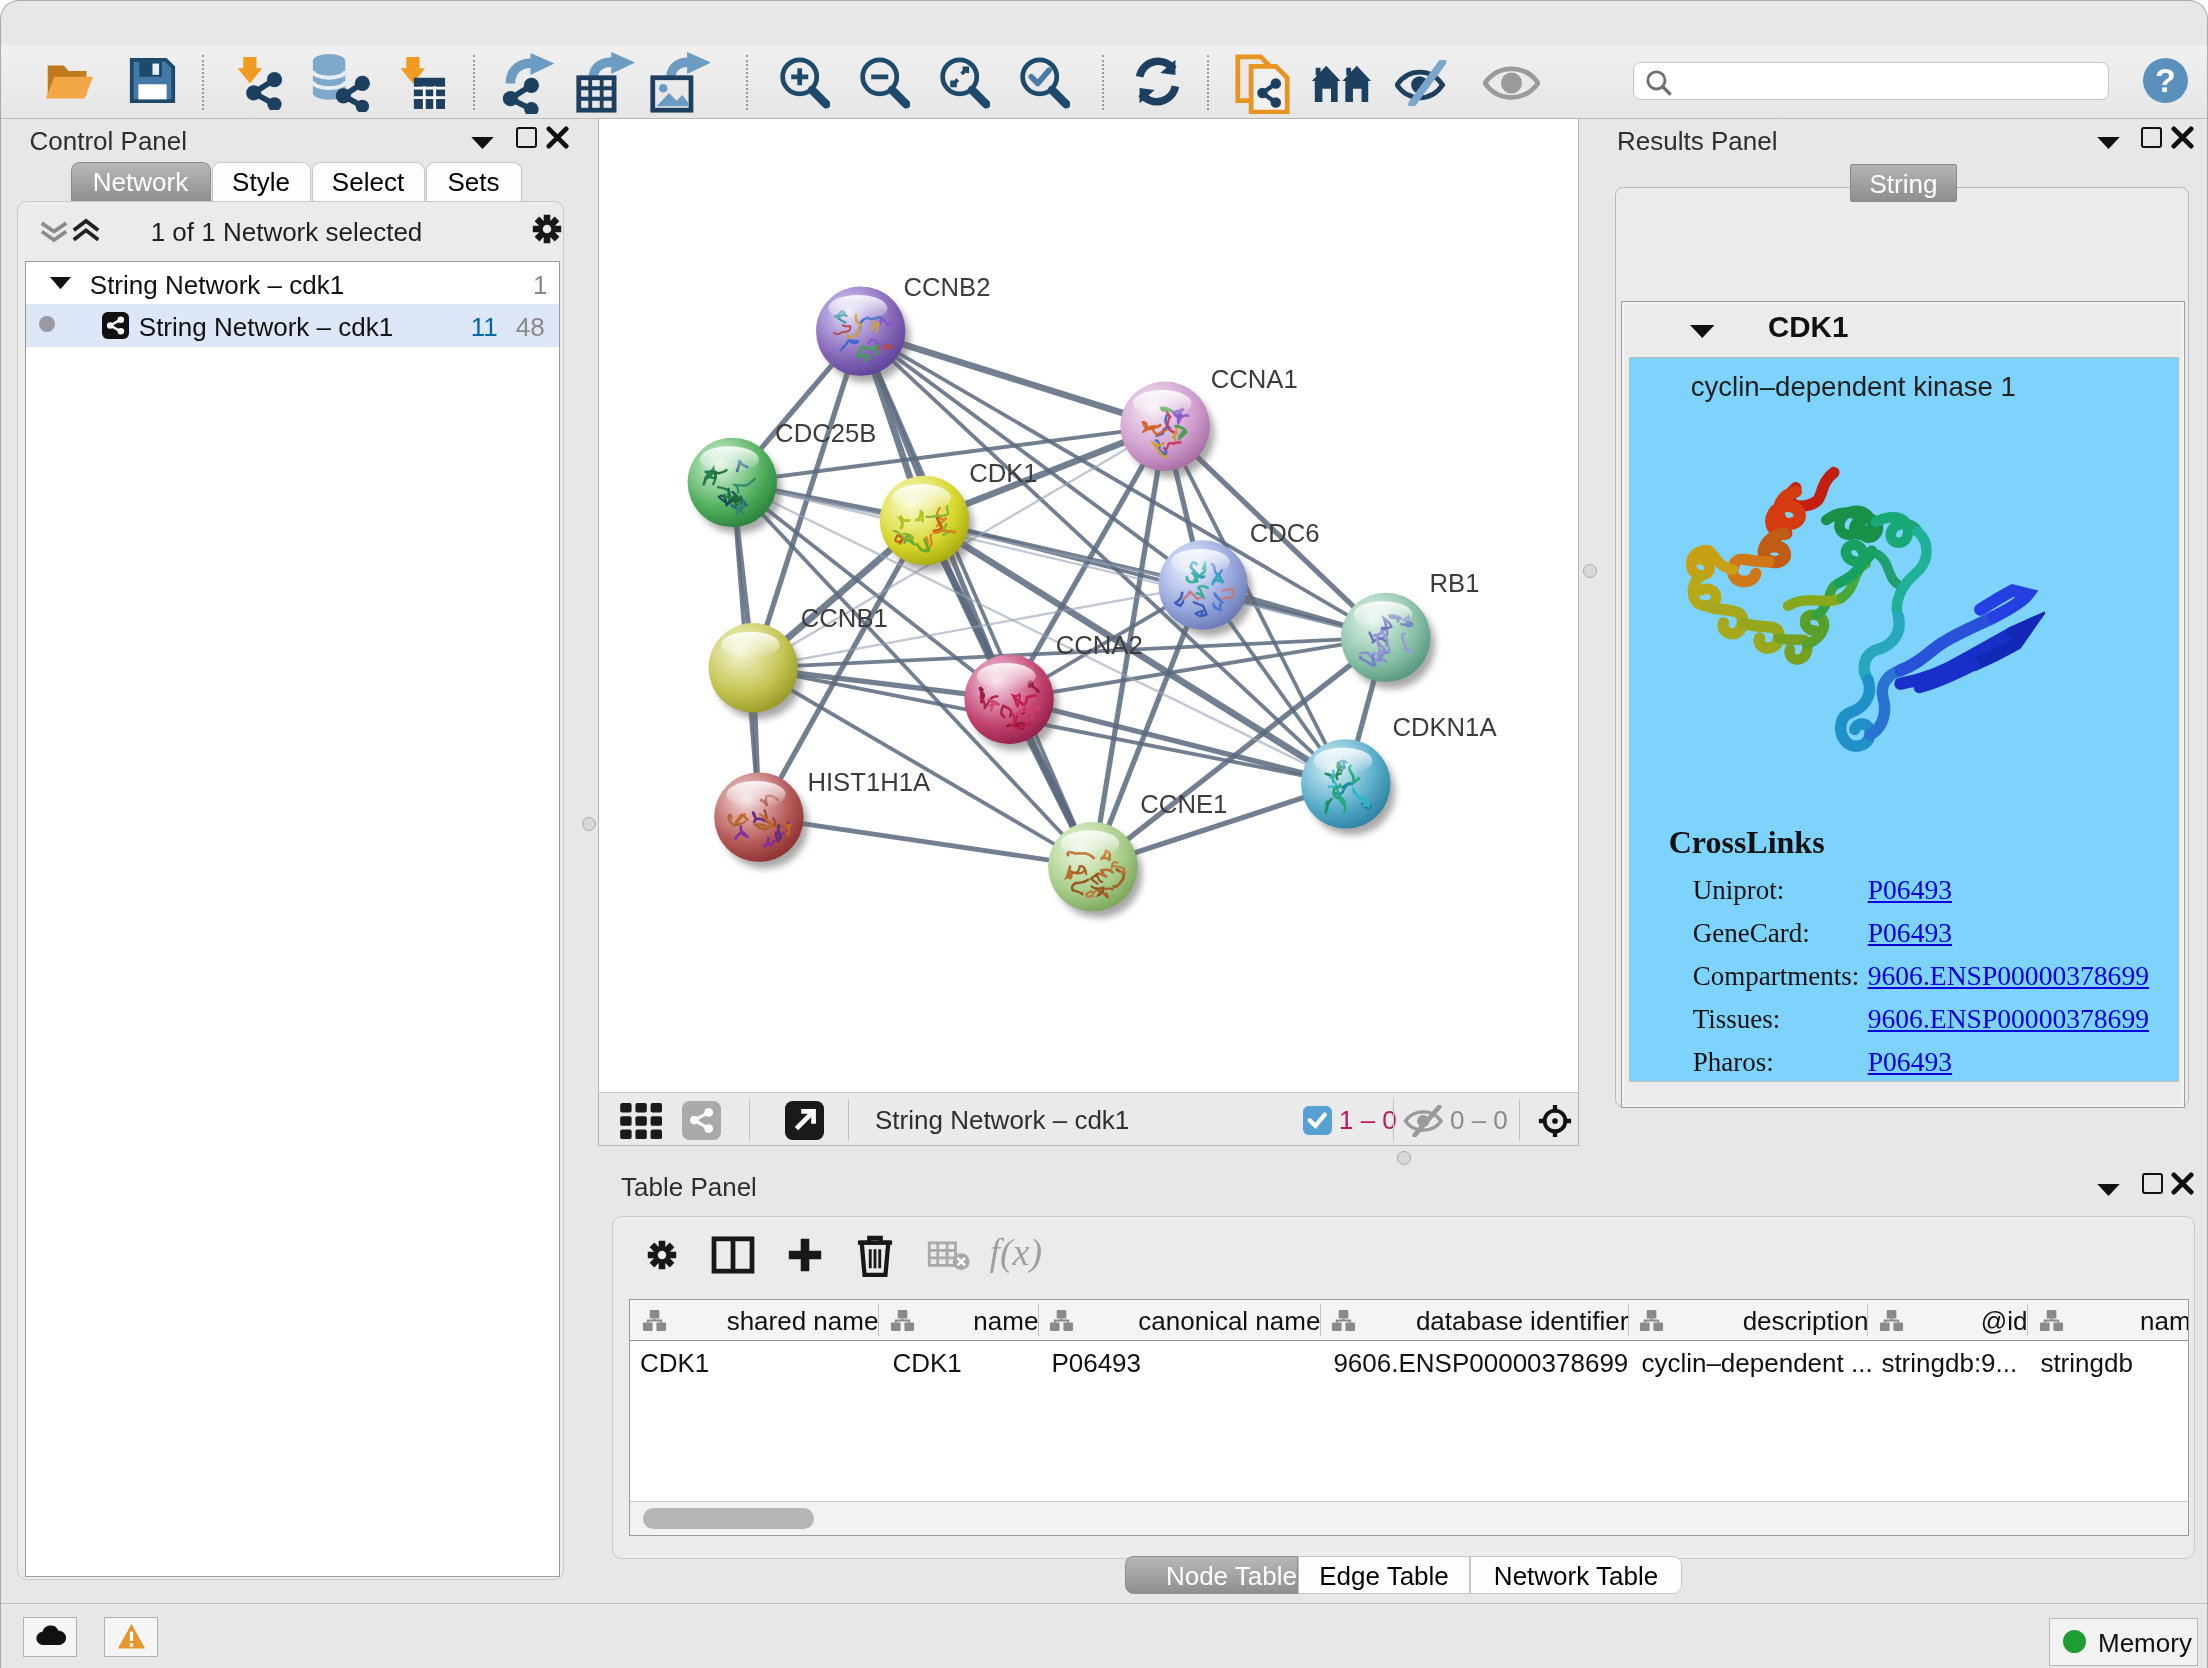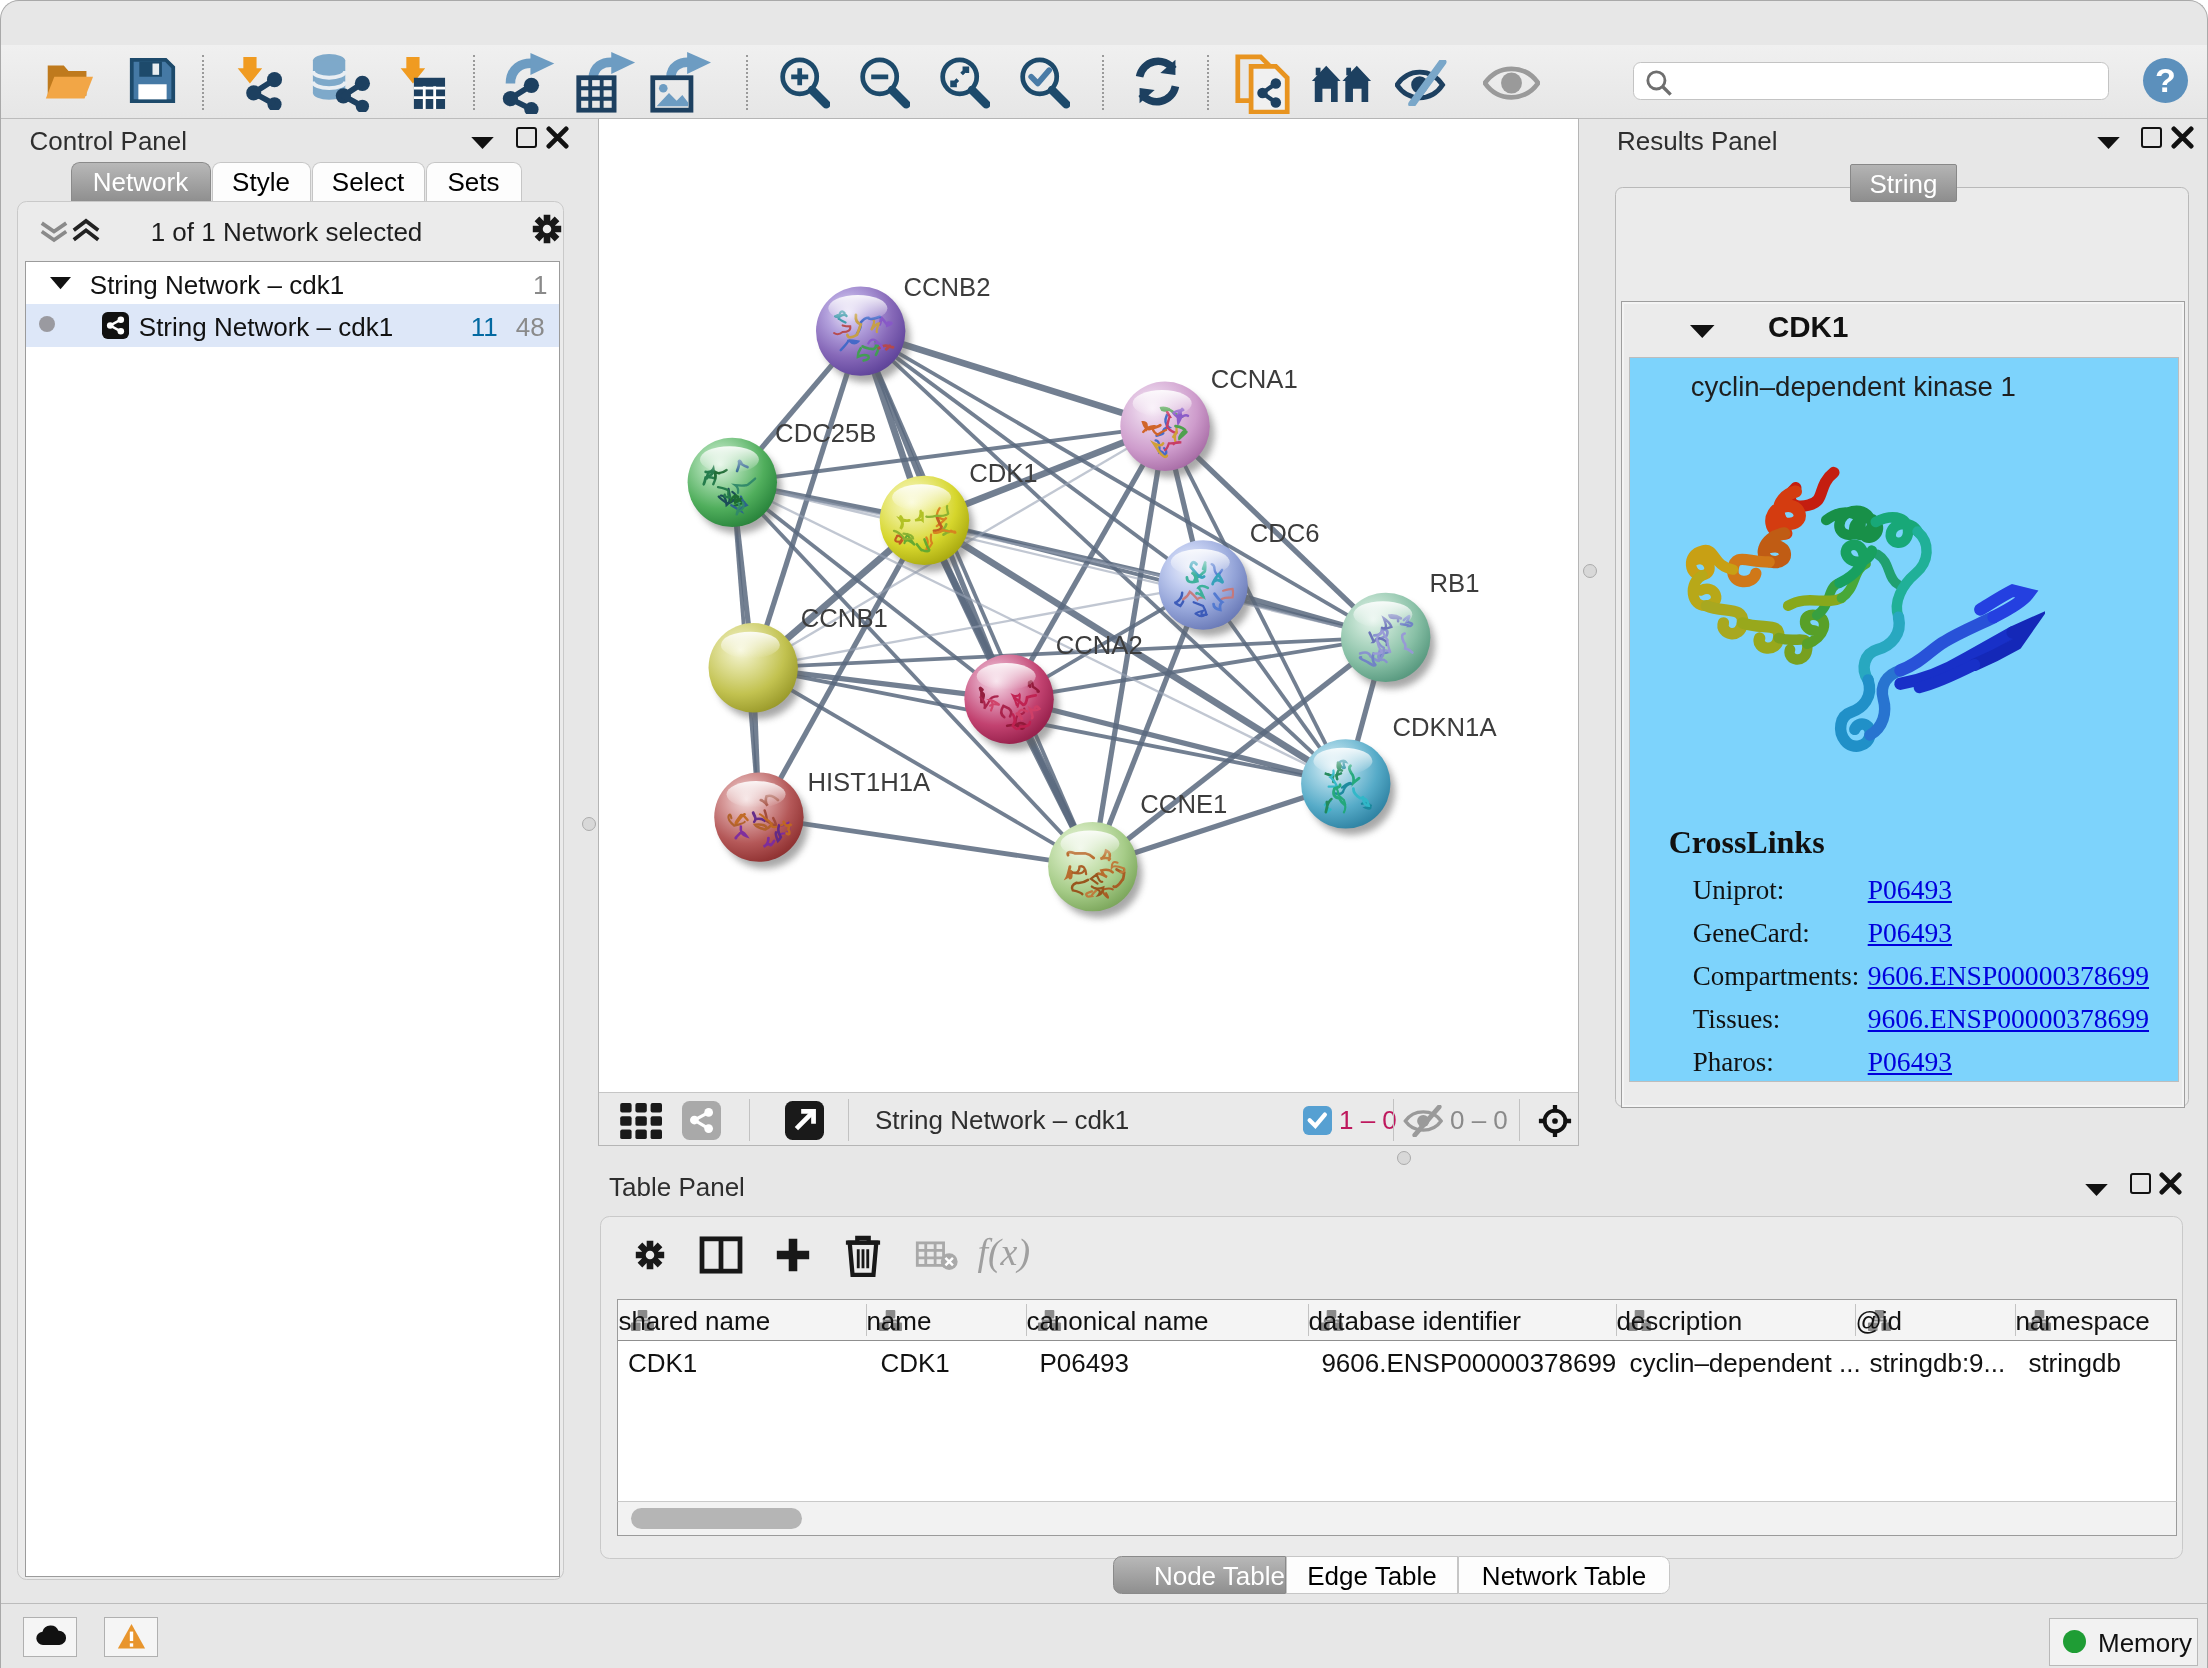--- a/index.html
+++ b/index.html
@@ -18,28 +18,28 @@
 .tab{position:absolute;height:39px;line-height:39px;text-align:center;font-size:26px;color:#000;background:#fdfdfd;border:1px solid #c6c6c6;border-bottom:none;border-radius:8.6px 8.6px 0 0}
 .tabsel{background:linear-gradient(#b8b8b8,#8f8f8f);color:#fff;border-color:#8a8a8a}
 #cbox{position:absolute;left:6.7px;top:83px;width:547px;height:1379px;background:#ebebeb;border:1px solid #c9c9c9;border-radius:9.5px}
 #ctree{position:absolute;left:14.3px;top:143px;width:535px;height:1316px;background:#fff;border:1.4px solid #9b9b9b}
 
 #netwrap{position:absolute;left:597px;top:117px;width:981px;height:1028px;background:#fff;border:1px solid #b5b5b5}
 #netbar{position:absolute;left:0px;top:973px;width:979px;height:53px;background:#eaeaea;border-top:1px solid #c6c6c6}
 
 #rpanel{position:absolute;left:1586px;top:117px;width:614px;height:1028px}
 
-#tpanel{position:absolute;left:587px;top:1156px;width:1602px;height:445px}
+#tpanel{position:absolute;left:599px;top:1156px;width:1602px;height:445px}
 #tbox{position:absolute;left:12.4px;top:59px;width:1583px;height:343px;background:#ebebeb;border:1px solid #c9c9c9;border-radius:9.5px}
 
 #statusbar{position:absolute;left:0;top:1602px;width:2208px;height:67px;background:#e7e7e7;border-top:1px solid #bcbcbc}
 .sqbtn{position:absolute;width:54px;height:40px;background:#f5f5f5;border:1.9px solid #b0b0b0}
 .serif{font-family:"Liberation Serif",serif}
 .hic{position:absolute;top:7.6px;width:25px;height:25px}
-.hlab{position:absolute;top:5.7px;font-size:26px;color:#111;text-align:left}
+.hlab{position:absolute;top:5.7px;font-size:26px;color:#111;text-align:right}
 </style></head>
 <body>
 <svg width="0" height="0" style="position:absolute">
     <defs>
 <g id="hicon">
         <g fill="#8a8a8a">
           <rect x="8" y="2" width="10" height="9" rx="1"></rect>
           <rect x="1" y="15" width="10" height="9" rx="1"></rect>
           <rect x="15" y="15" width="10" height="9" rx="1"></rect>
           <path d="M13 11 V13 M6 15 V13 H20 V15" stroke="#8a8a8a" stroke-width="2" fill="none"></path>

